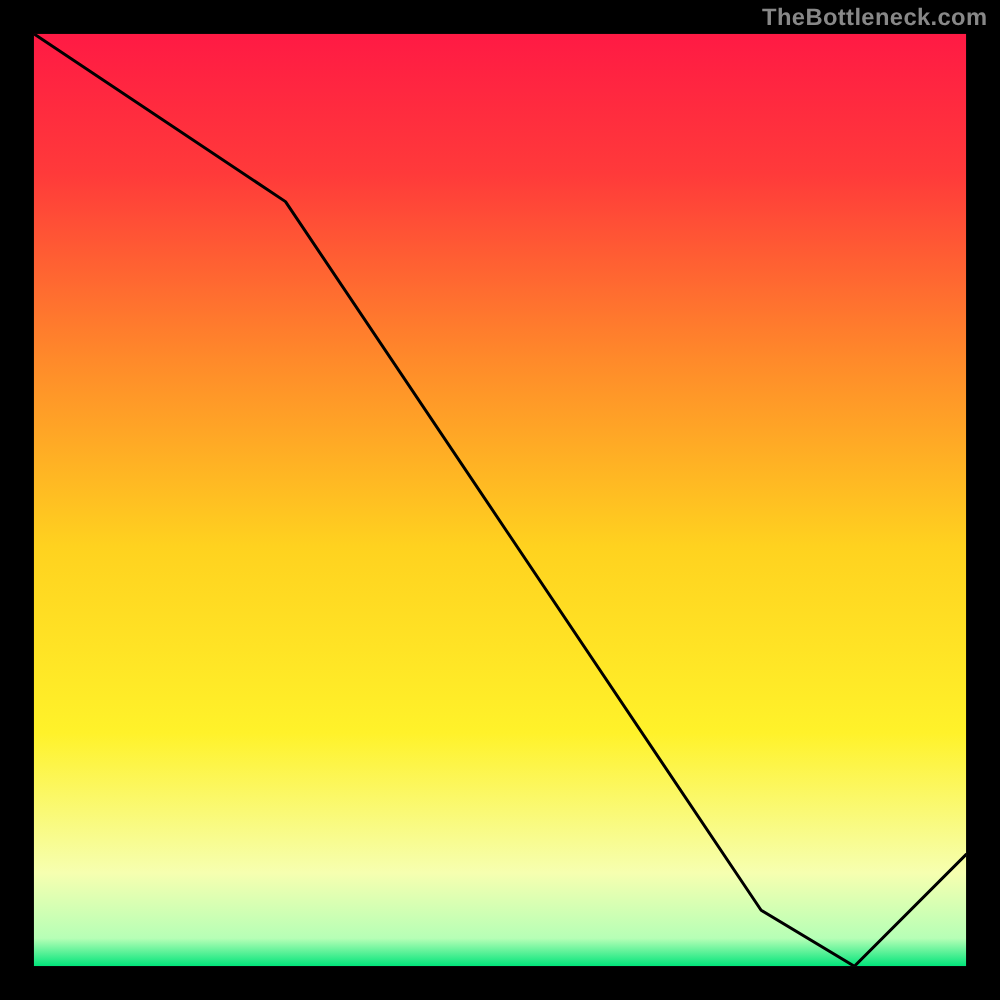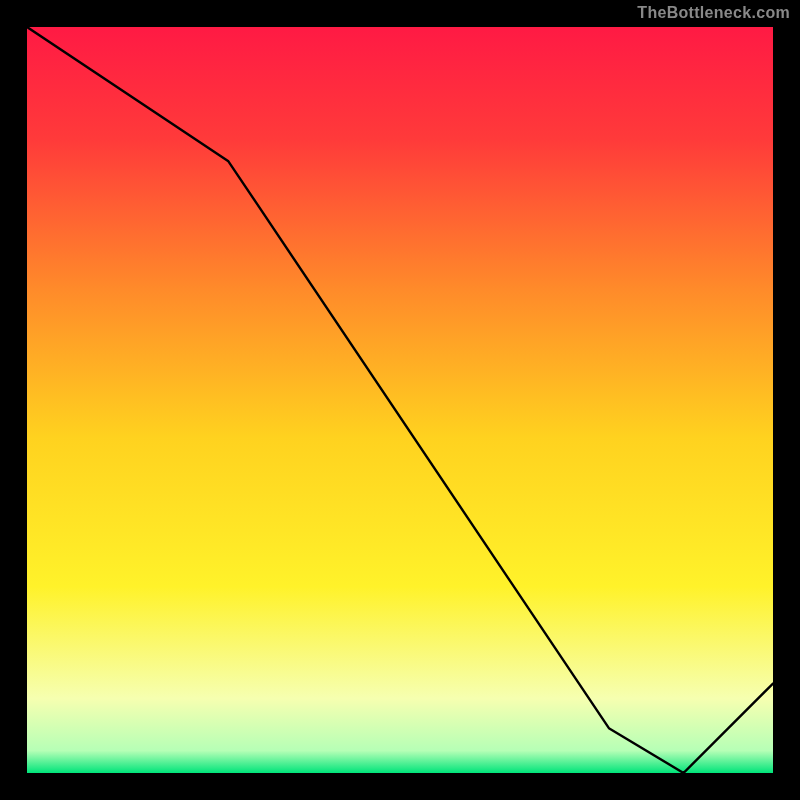--- a/index.html
+++ b/index.html
@@ -15,21 +15,21 @@
     position: relative;
     width: 800px;
     height: 800px;
     background: #000;
   }
   .attribution {
     position: absolute;
     top: 4px;
     right: 10px;
     color: #888;
-    font-size: 16px;
+    font-size: 19px;
     font-weight: 600;
     letter-spacing: 0.3px;
   }
   .plot-wrap {
     position: absolute;
     left: 27px;
     top: 27px;
     width: 746px;
     height: 746px;
     background: #000;

